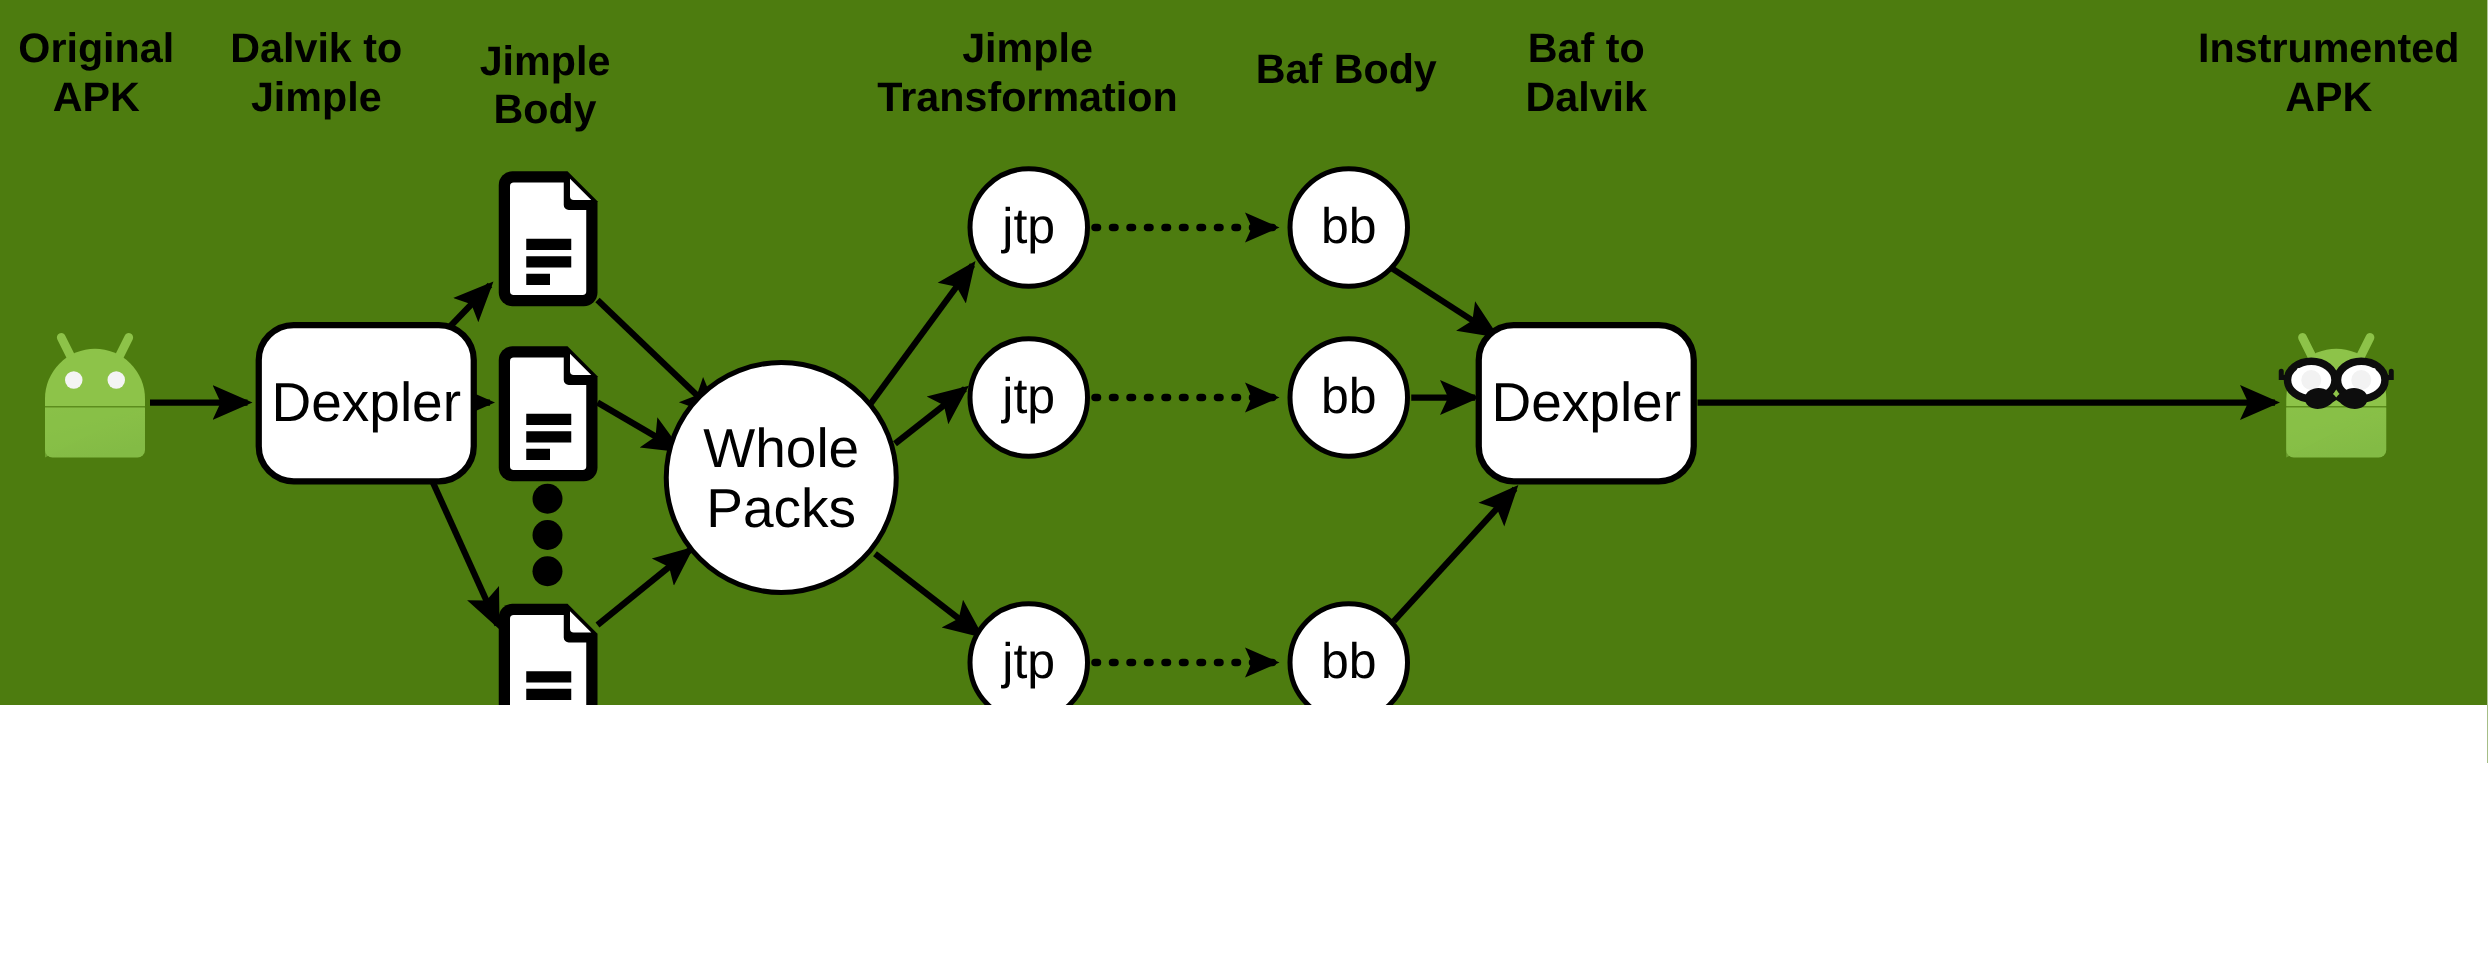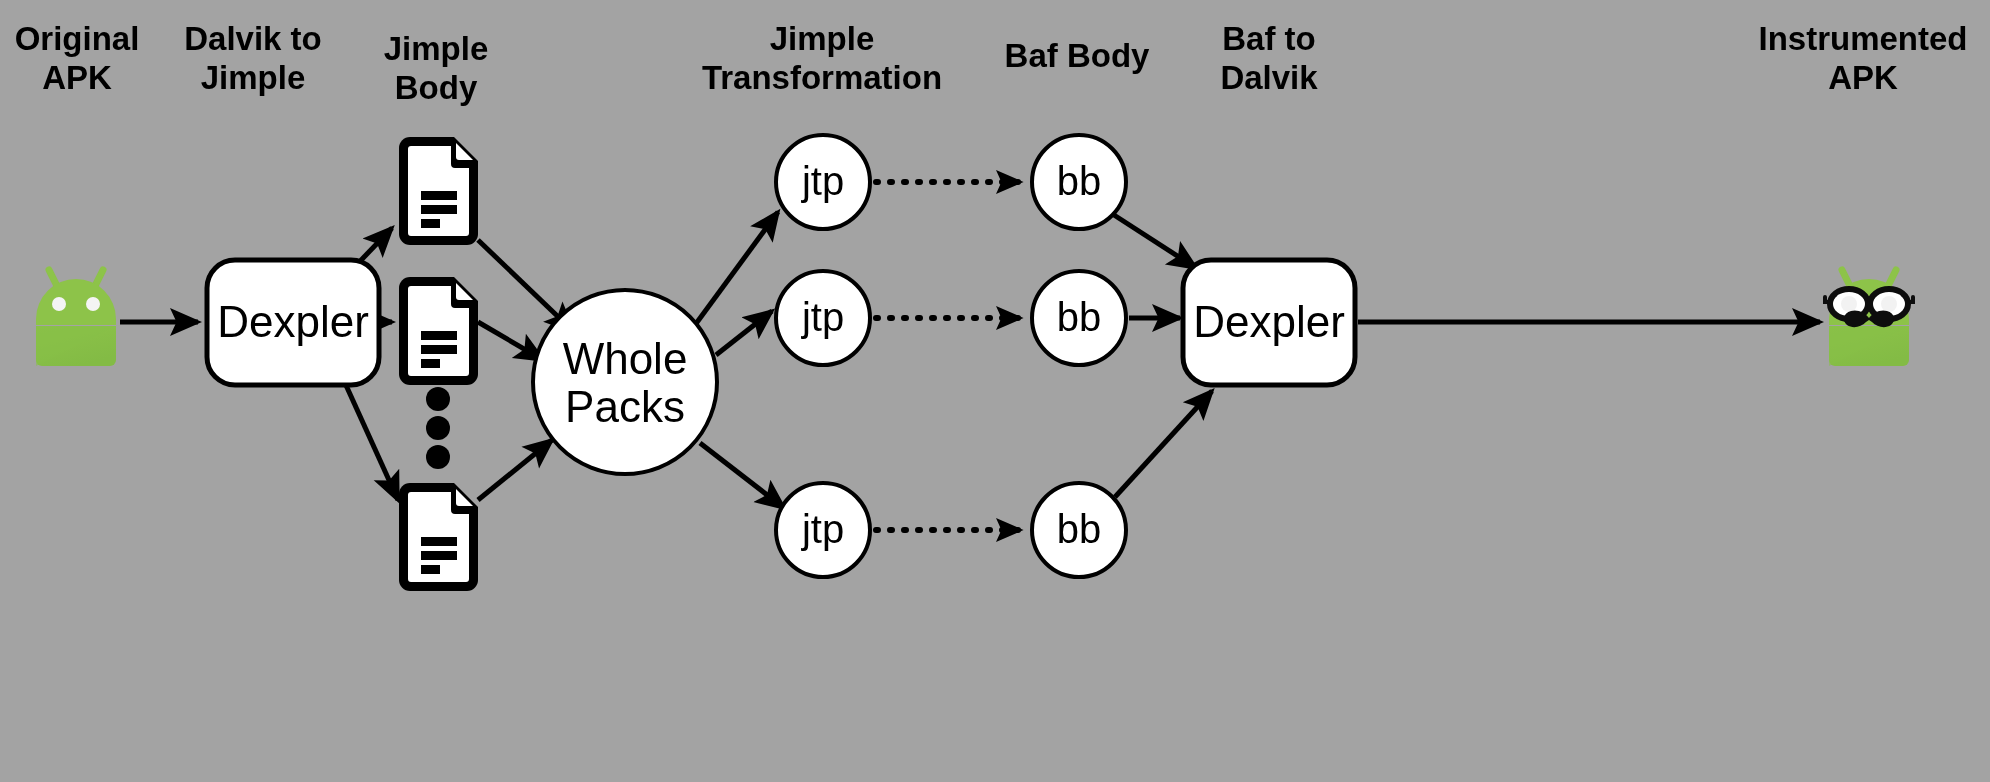--- a/index.html
+++ b/index.html
@@ -6,22 +6,22 @@
     margin: 0;
     padding: 0;
     background: #ffffff;
   }
   body {
     font-family: "Liberation Sans", sans-serif;
   }
   #canvas {
     position: relative;
     width: 1990px;
-    height: 782px;
-    background: #a3a3a3;
+    height: 564px;
+    background: #4d7c0f;
     overflow: hidden;
   }
   #diagram-svg {
     position: absolute;
     left: 0;
     top: 0;
     width: 1990px;
     height: 782px;
   }
   .stage-label {

